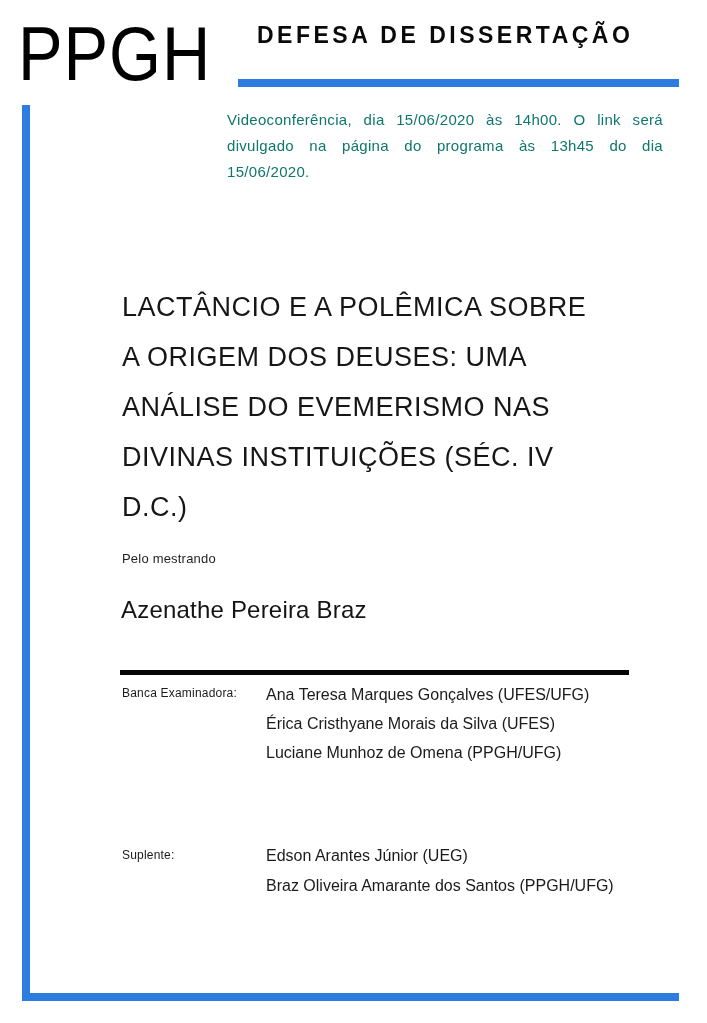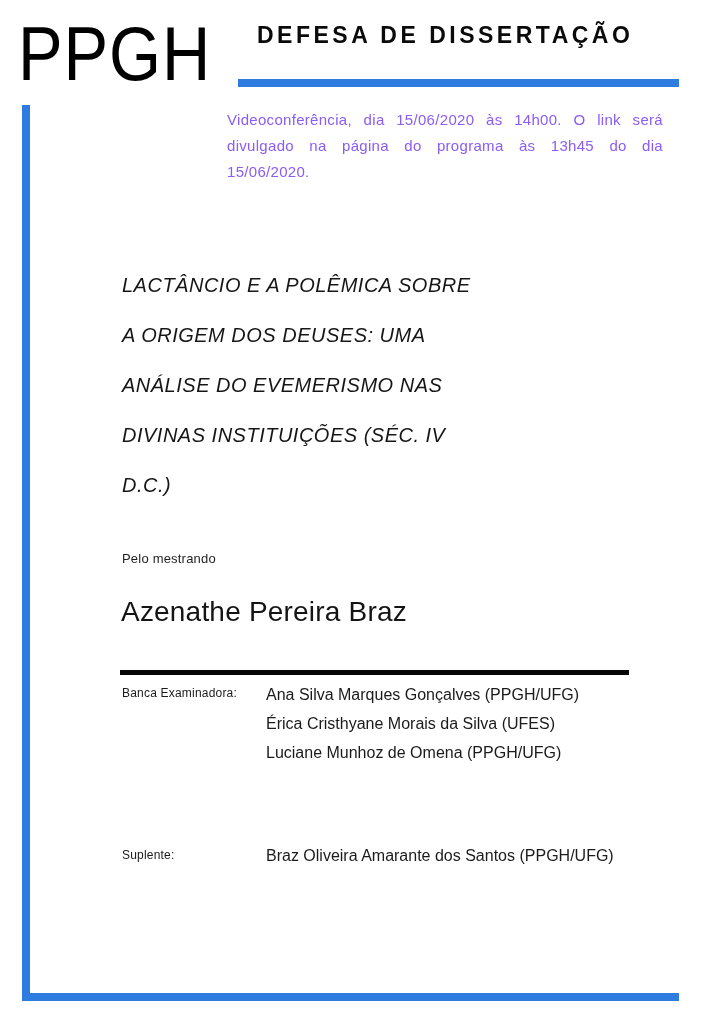--- a/index.html
+++ b/index.html
@@ -45,51 +45,50 @@
   .frame-bottom { left: 22px;  top: 993px; width: 669px; height: 8px; }
   
   .event-info {
     position: absolute;
     left: 227px;
     top: 107px;
     width: 436px;
     font-size: 15px;
     line-height: 26px;
     letter-spacing: 0.3px;
-    color: #8b5cf6;
+    color: #0f766e;
   }
   .event-info .line { width: 100%; }
   .event-info .line.just { text-align: justify; text-align-last: justify; }
   
   .diss-title {
     position: absolute;
     left: 122px;
-    top: 260px;
+    top: 282px;
     width: 510px;
-    font-size: 20px;
+    font-size: 27px;
     line-height: 50px;
     letter-spacing: 0.5px;
     color: #161616;
     white-space: nowrap;
-    font-style: italic;
   }
   
   .presenter-label {
     position: absolute;
     left: 122px;
     top: 551px;
     font-size: 13px;
     letter-spacing: 0.2px;
     color: #1f1f1f;
   }
   .presenter-name {
     position: absolute;
     left: 121px;
     top: 596px;
-    font-size: 28px;
+    font-size: 24px;
     letter-spacing: 0.2px;
     color: #141414;
     white-space: nowrap;
   }
   
   .divider {
     position: absolute;
     left: 120px;
     top: 670px;
     width: 509px;
@@ -146,23 +145,24 @@
     <div class="title-line">D.C.)</div>
   </div>
 
   <div class="presenter-label">Pelo mestrando</div>
   <div class="presenter-name">Azenathe Pereira Braz</div>
 
   <div class="divider"></div>
 
   <div class="row-label committee-label">Banca Examinadora:</div>
   <div class="names committee-names">
-    <div class="member">Ana Silva Marques Gonçalves (PPGH/UFG)</div>
+    <div class="member">Ana Teresa Marques Gonçalves (UFES/UFG)</div>
     <div class="member">Érica Cristhyane Morais da Silva (UFES)</div>
     <div class="member">Luciane Munhoz de Omena (PPGH/UFG)</div>
   </div>
 
   <div class="row-label substitute-label">Suplente:</div>
   <div class="names substitute-names">
+    <div class="member">Edson Arantes Júnior (UEG)</div>
     <div class="member">Braz Oliveira Amarante dos Santos (PPGH/UFG)</div>
   </div>
 
 </div>
 
 </body></html>

